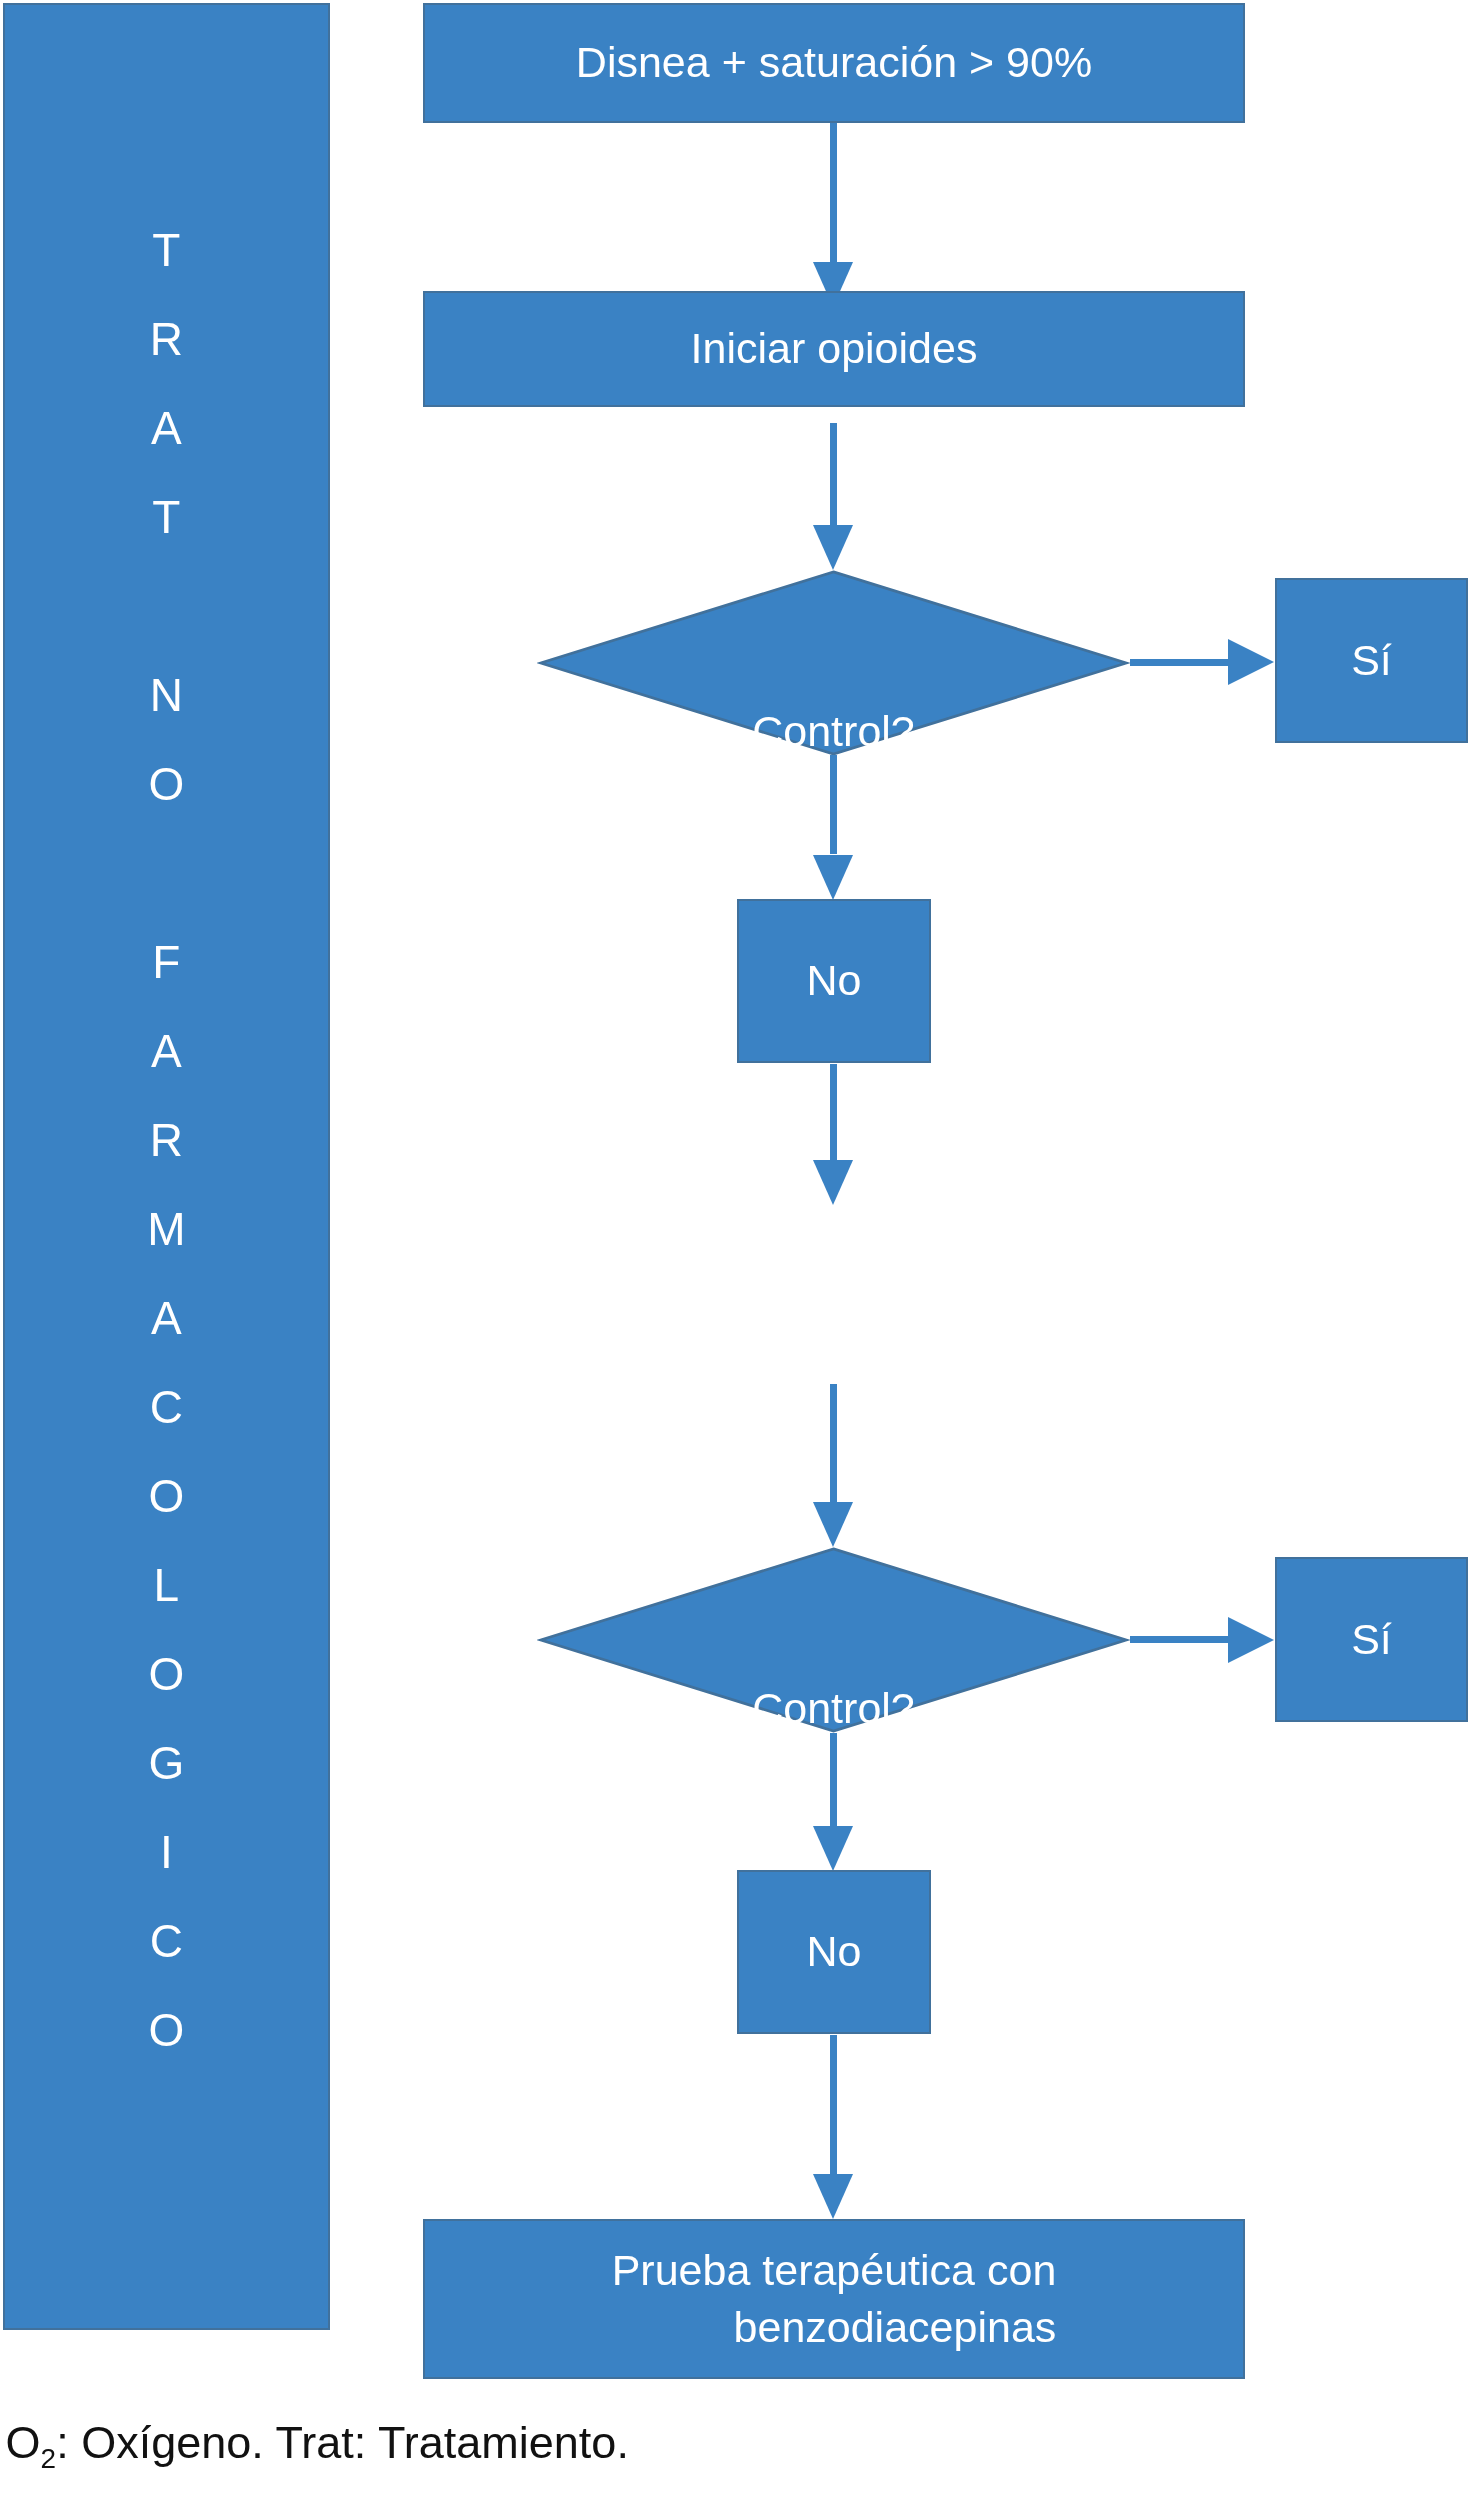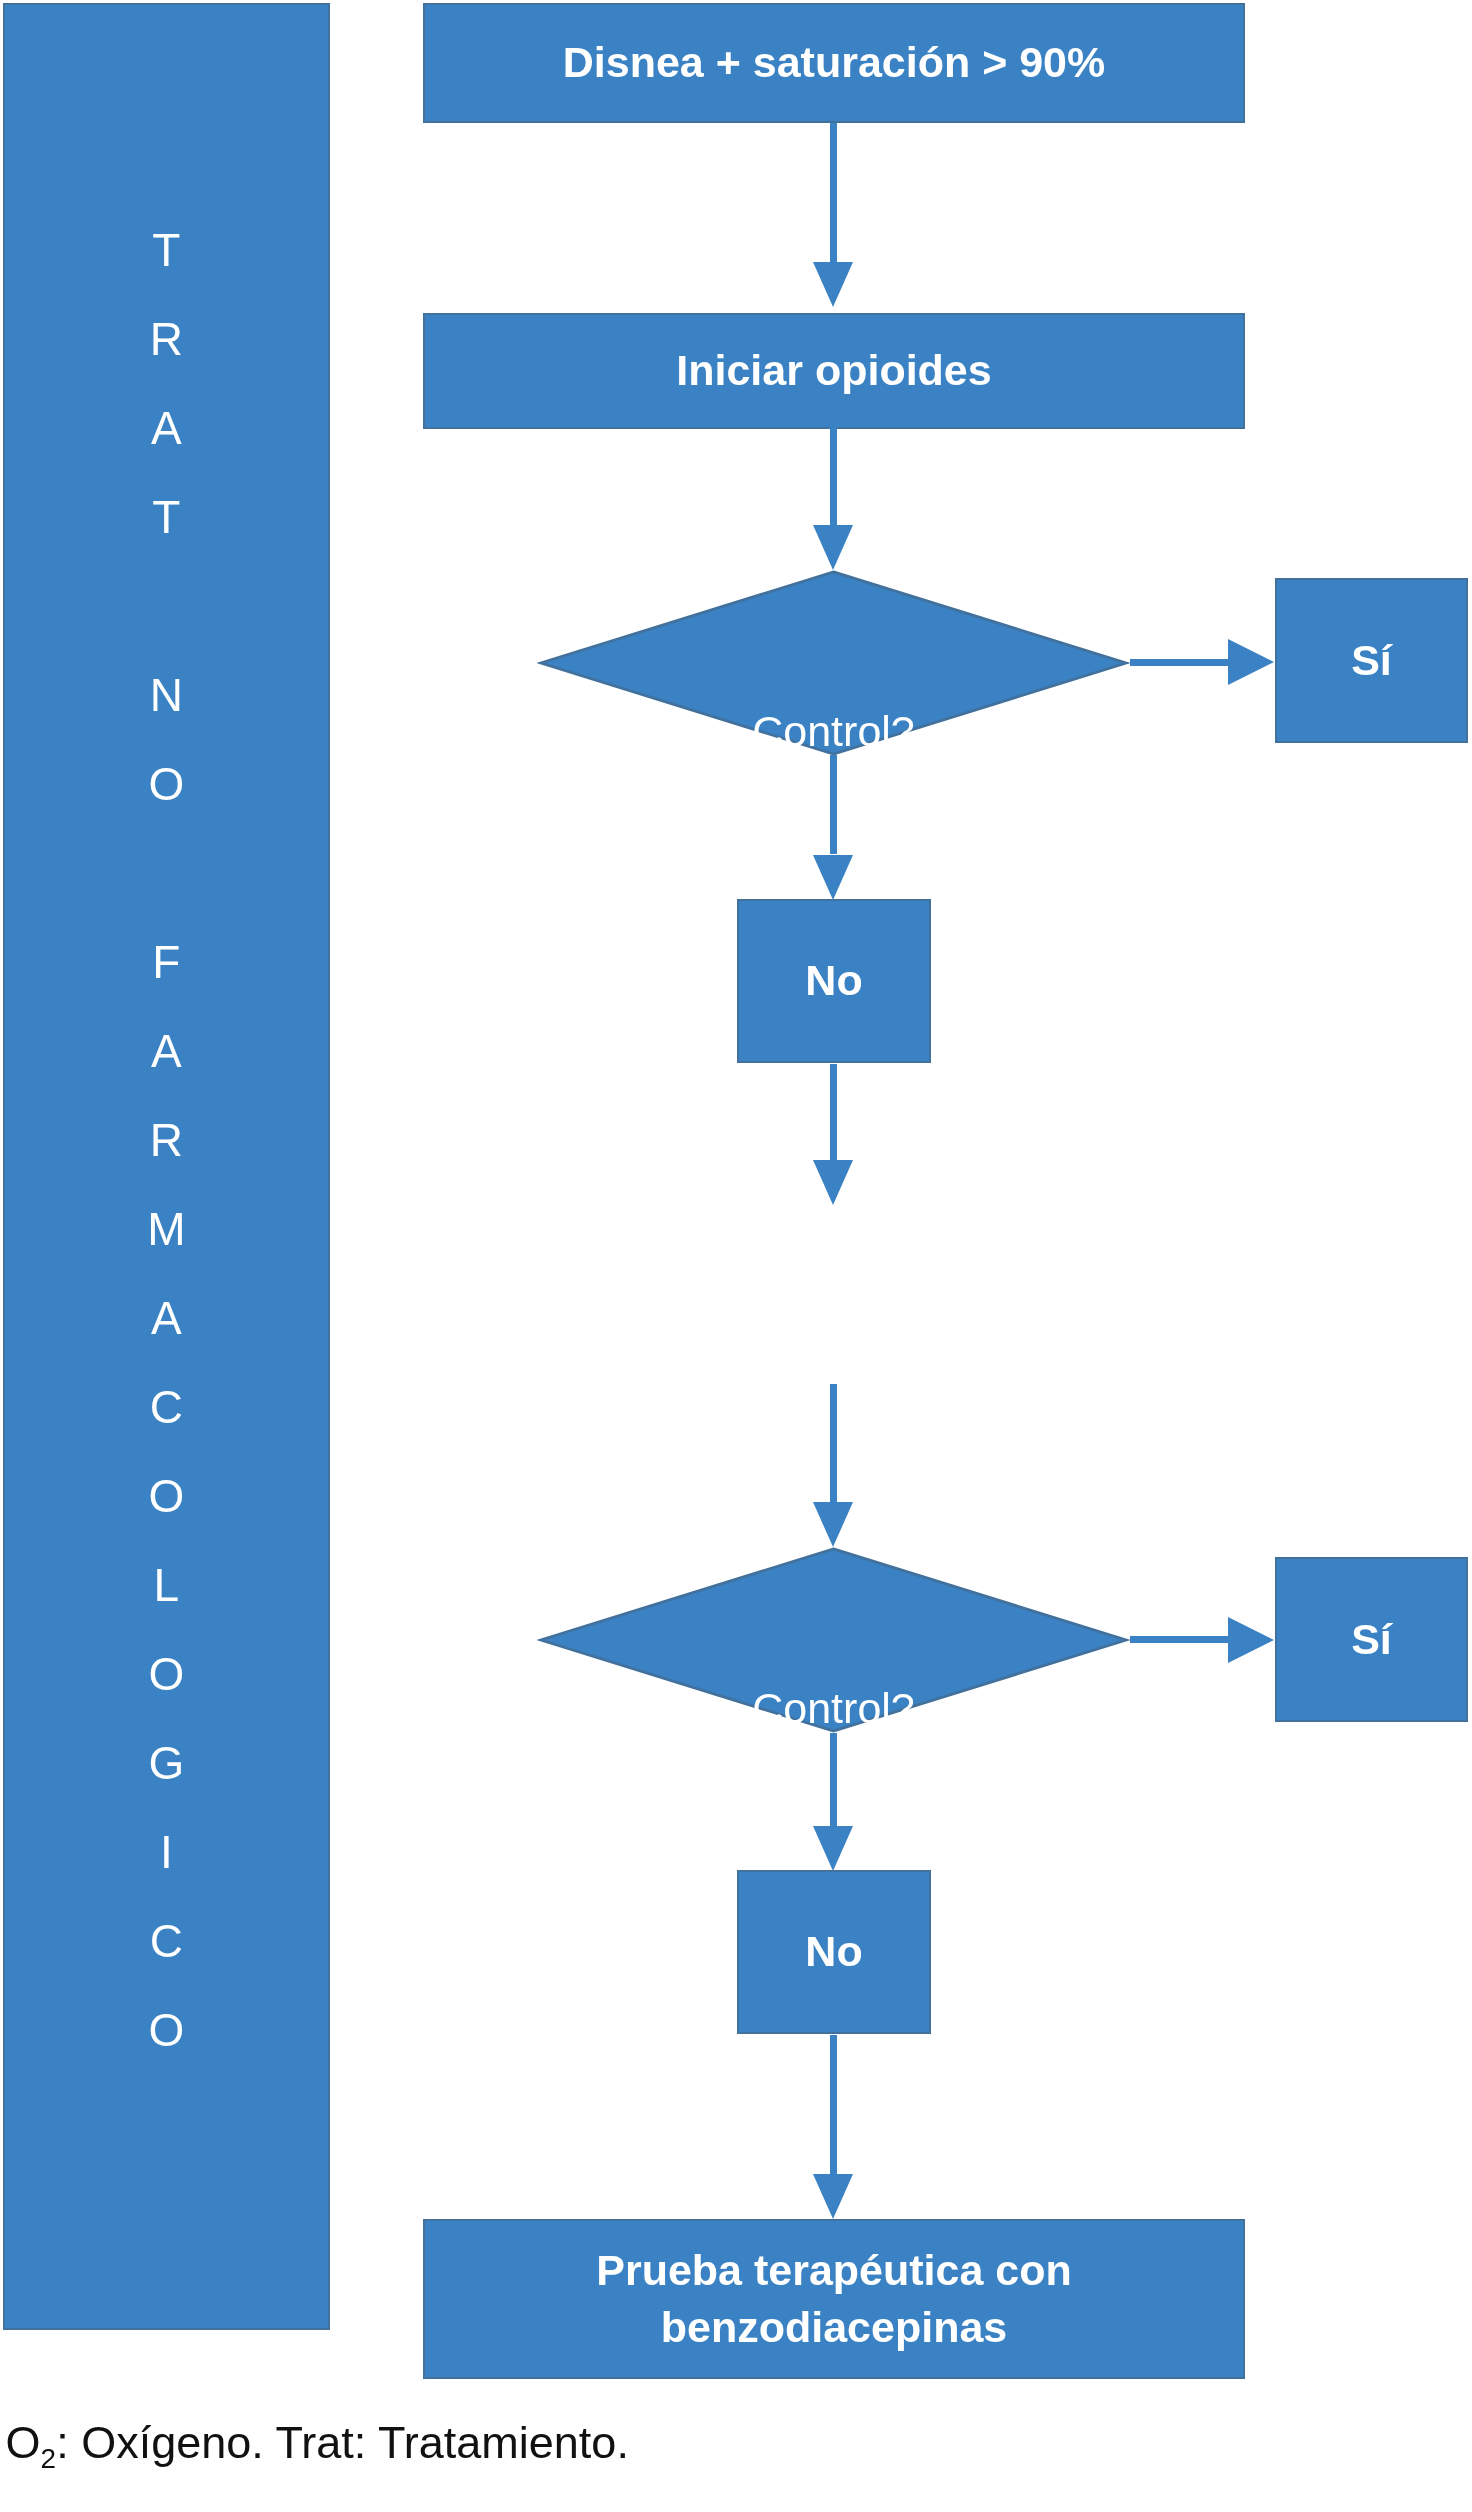--- a/index.html
+++ b/index.html
@@ -13,22 +13,21 @@
   }
   .fillbox{
     position:absolute;
     background:var(--fill,#3A82C4);
     border:2.8px solid var(--edge,#41719C);
     box-sizing:border-box;
     color:var(--txt,#FFFFFF);
     display:flex;
     align-items:center;
     justify-content:center;
-    text-align:center;
-    font-weight:bold;
+    text-align:right;
   }
   .label-lg{font-size:43px;line-height:1.25;}
   .label-xl{font-size:43px;line-height:1.32;}
   sub{font-size:0.62em;line-height:0;}
   
   #sidebar-letters{
     position:absolute;
     left:2.8px; top:206px; width:327px;
     color:#FFFFFF;
   }
@@ -100,21 +99,21 @@
       </div>
     </div>
 
   <div class="fillbox label-lg" style="left:423px;top:2.8px;width:822px;height:120px;">
     <span>Disnea + saturación &gt; 90%</span>
   </div>
 
   <div class="stem-v" style="left:830px;top:123px;height:143px;"></div>
   <div class="head-down" style="left:813px;top:262px;"></div>
 
-  <div class="fillbox label-lg" style="left:423px;top:313px;width:822px;height:116px;">
+  <div class="fillbox label-lg" style="left:423px;top:291px;width:822px;height:116px;">
     <span>Iniciar opioides</span>
   </div>
 
   <div class="stem-v" style="left:830px;top:423px;height:102px;"></div>
   <div class="head-down" style="left:813px;top:525px;"></div>
 
   <div class="diamond-wrap" style="left:537px;top:570px;">
     <svg width="593" height="186" viewBox="0 0 638 200">
       <polygon points="319,2 634,100 319,198 4,100" fill="#3A82C4" stroke="#41719C" stroke-width="3"></polygon>
     </svg>

